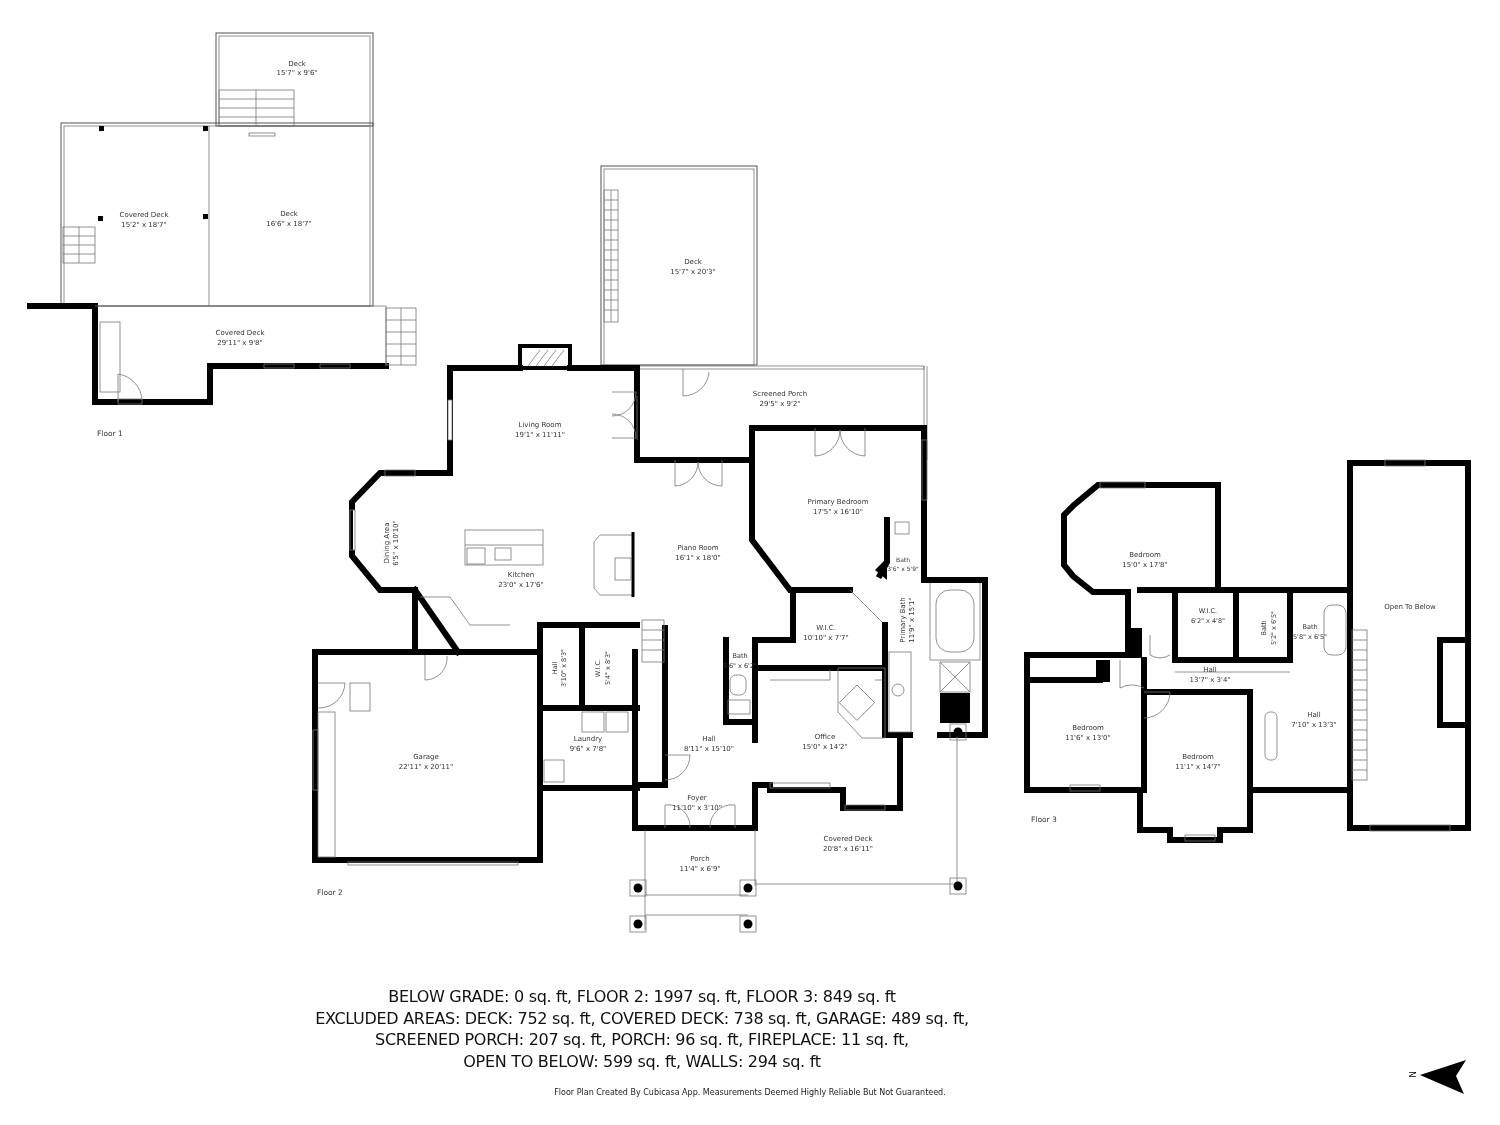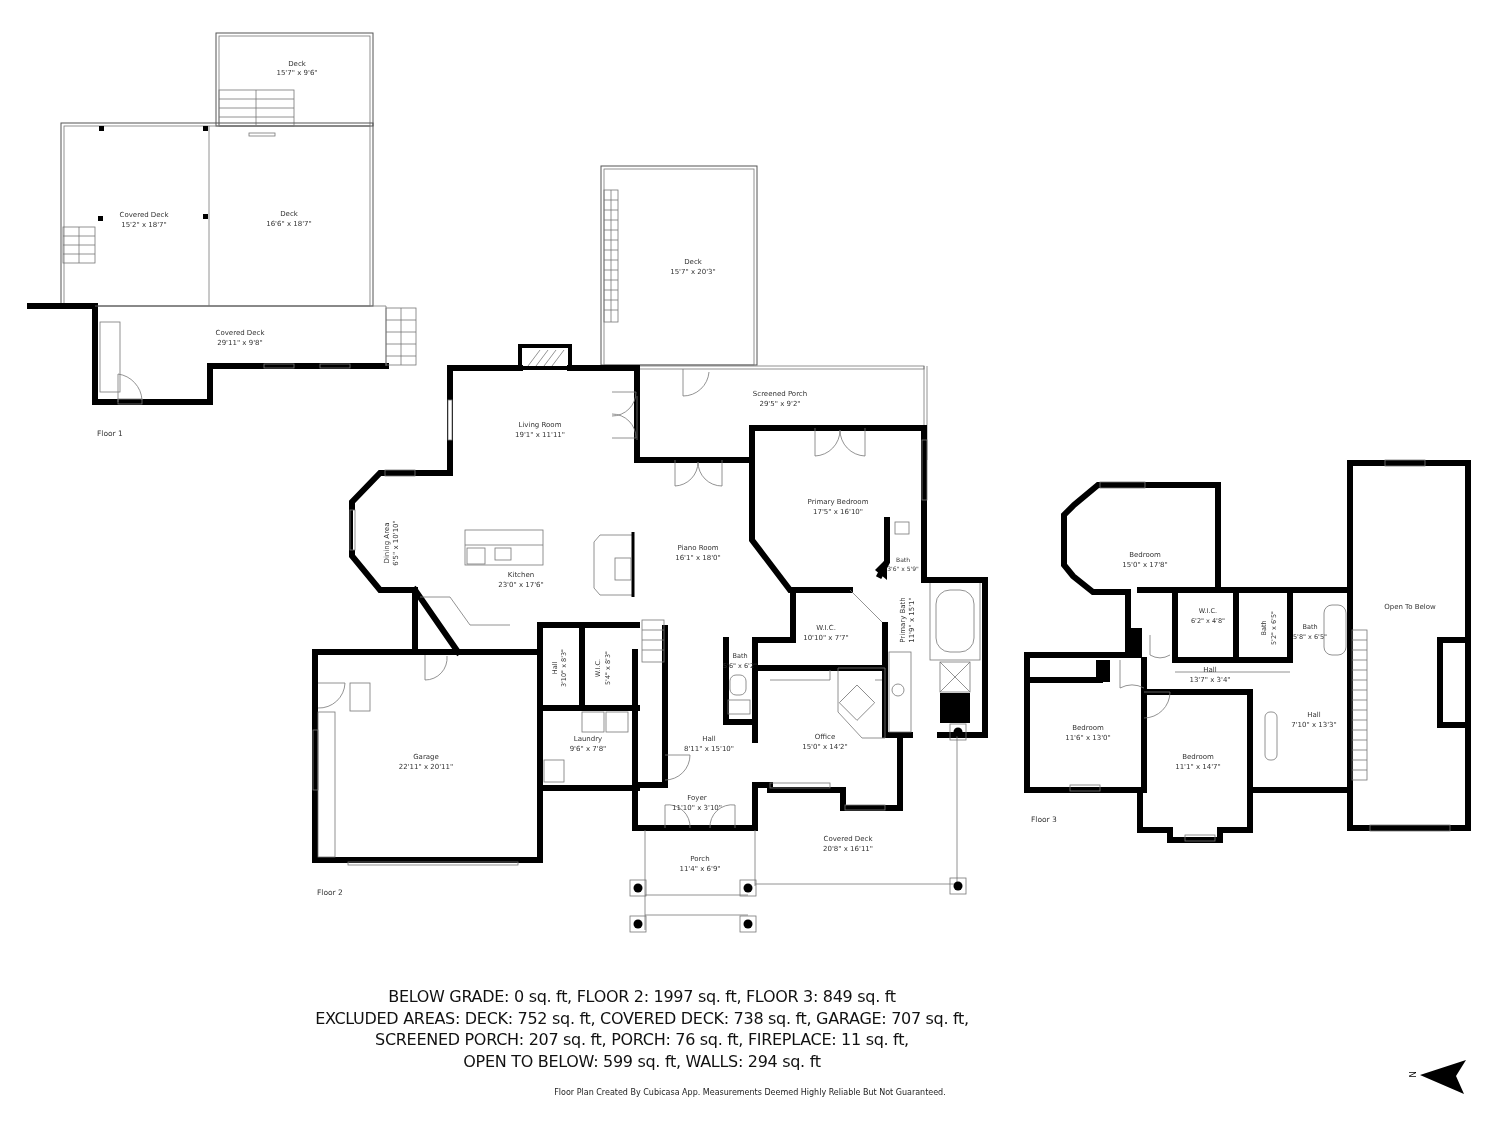--- a/index.html
+++ b/index.html
@@ -319,22 +319,22 @@
     <text class="rn" x="1198" y="759">Bedroom</text>
     <text class="rn" x="1198" y="769">11'1" x 14'7"</text>
     <text class="rn" x="1314" y="717">Hall</text>
     <text class="rn" x="1314" y="727">7'10" x 13'3"</text>
     <text class="fl" x="1031" y="822">Floor 3</text>
   </g>
 </svg>
 
 <div class="summary">
   <div>BELOW GRADE: 0 sq. ft, FLOOR 2: 1997 sq. ft, FLOOR 3: 849 sq. ft</div>
-  <div>EXCLUDED AREAS: DECK: 752 sq. ft, COVERED DECK: 738 sq. ft, GARAGE: 707 sq. ft,</div>
-  <div>SCREENED PORCH: 207 sq. ft, PORCH: 76 sq. ft, FIREPLACE: 11 sq. ft,</div>
+  <div>EXCLUDED AREAS: DECK: 752 sq. ft, COVERED DECK: 738 sq. ft, GARAGE: 489 sq. ft,</div>
+  <div>SCREENED PORCH: 207 sq. ft, PORCH: 96 sq. ft, FIREPLACE: 11 sq. ft,</div>
   <div>OPEN TO BELOW: 599 sq. ft, WALLS: 294 sq. ft</div>
 </div>
 
 <div class="credit">Floor Plan Created By Cubicasa App. Measurements Deemed Highly Reliable But Not Guaranteed.</div>
 
 <div class="compass">
   <svg width="66" height="40" viewBox="0 0 66 40">
     <text x="6" y="18" font-family="DejaVu Sans, sans-serif" font-size="9" fill="#000" transform="rotate(90 8 15)">N</text>
     <polygon points="16,17 62,2 52,18 60,36" fill="#000"></polygon>
   </svg>

